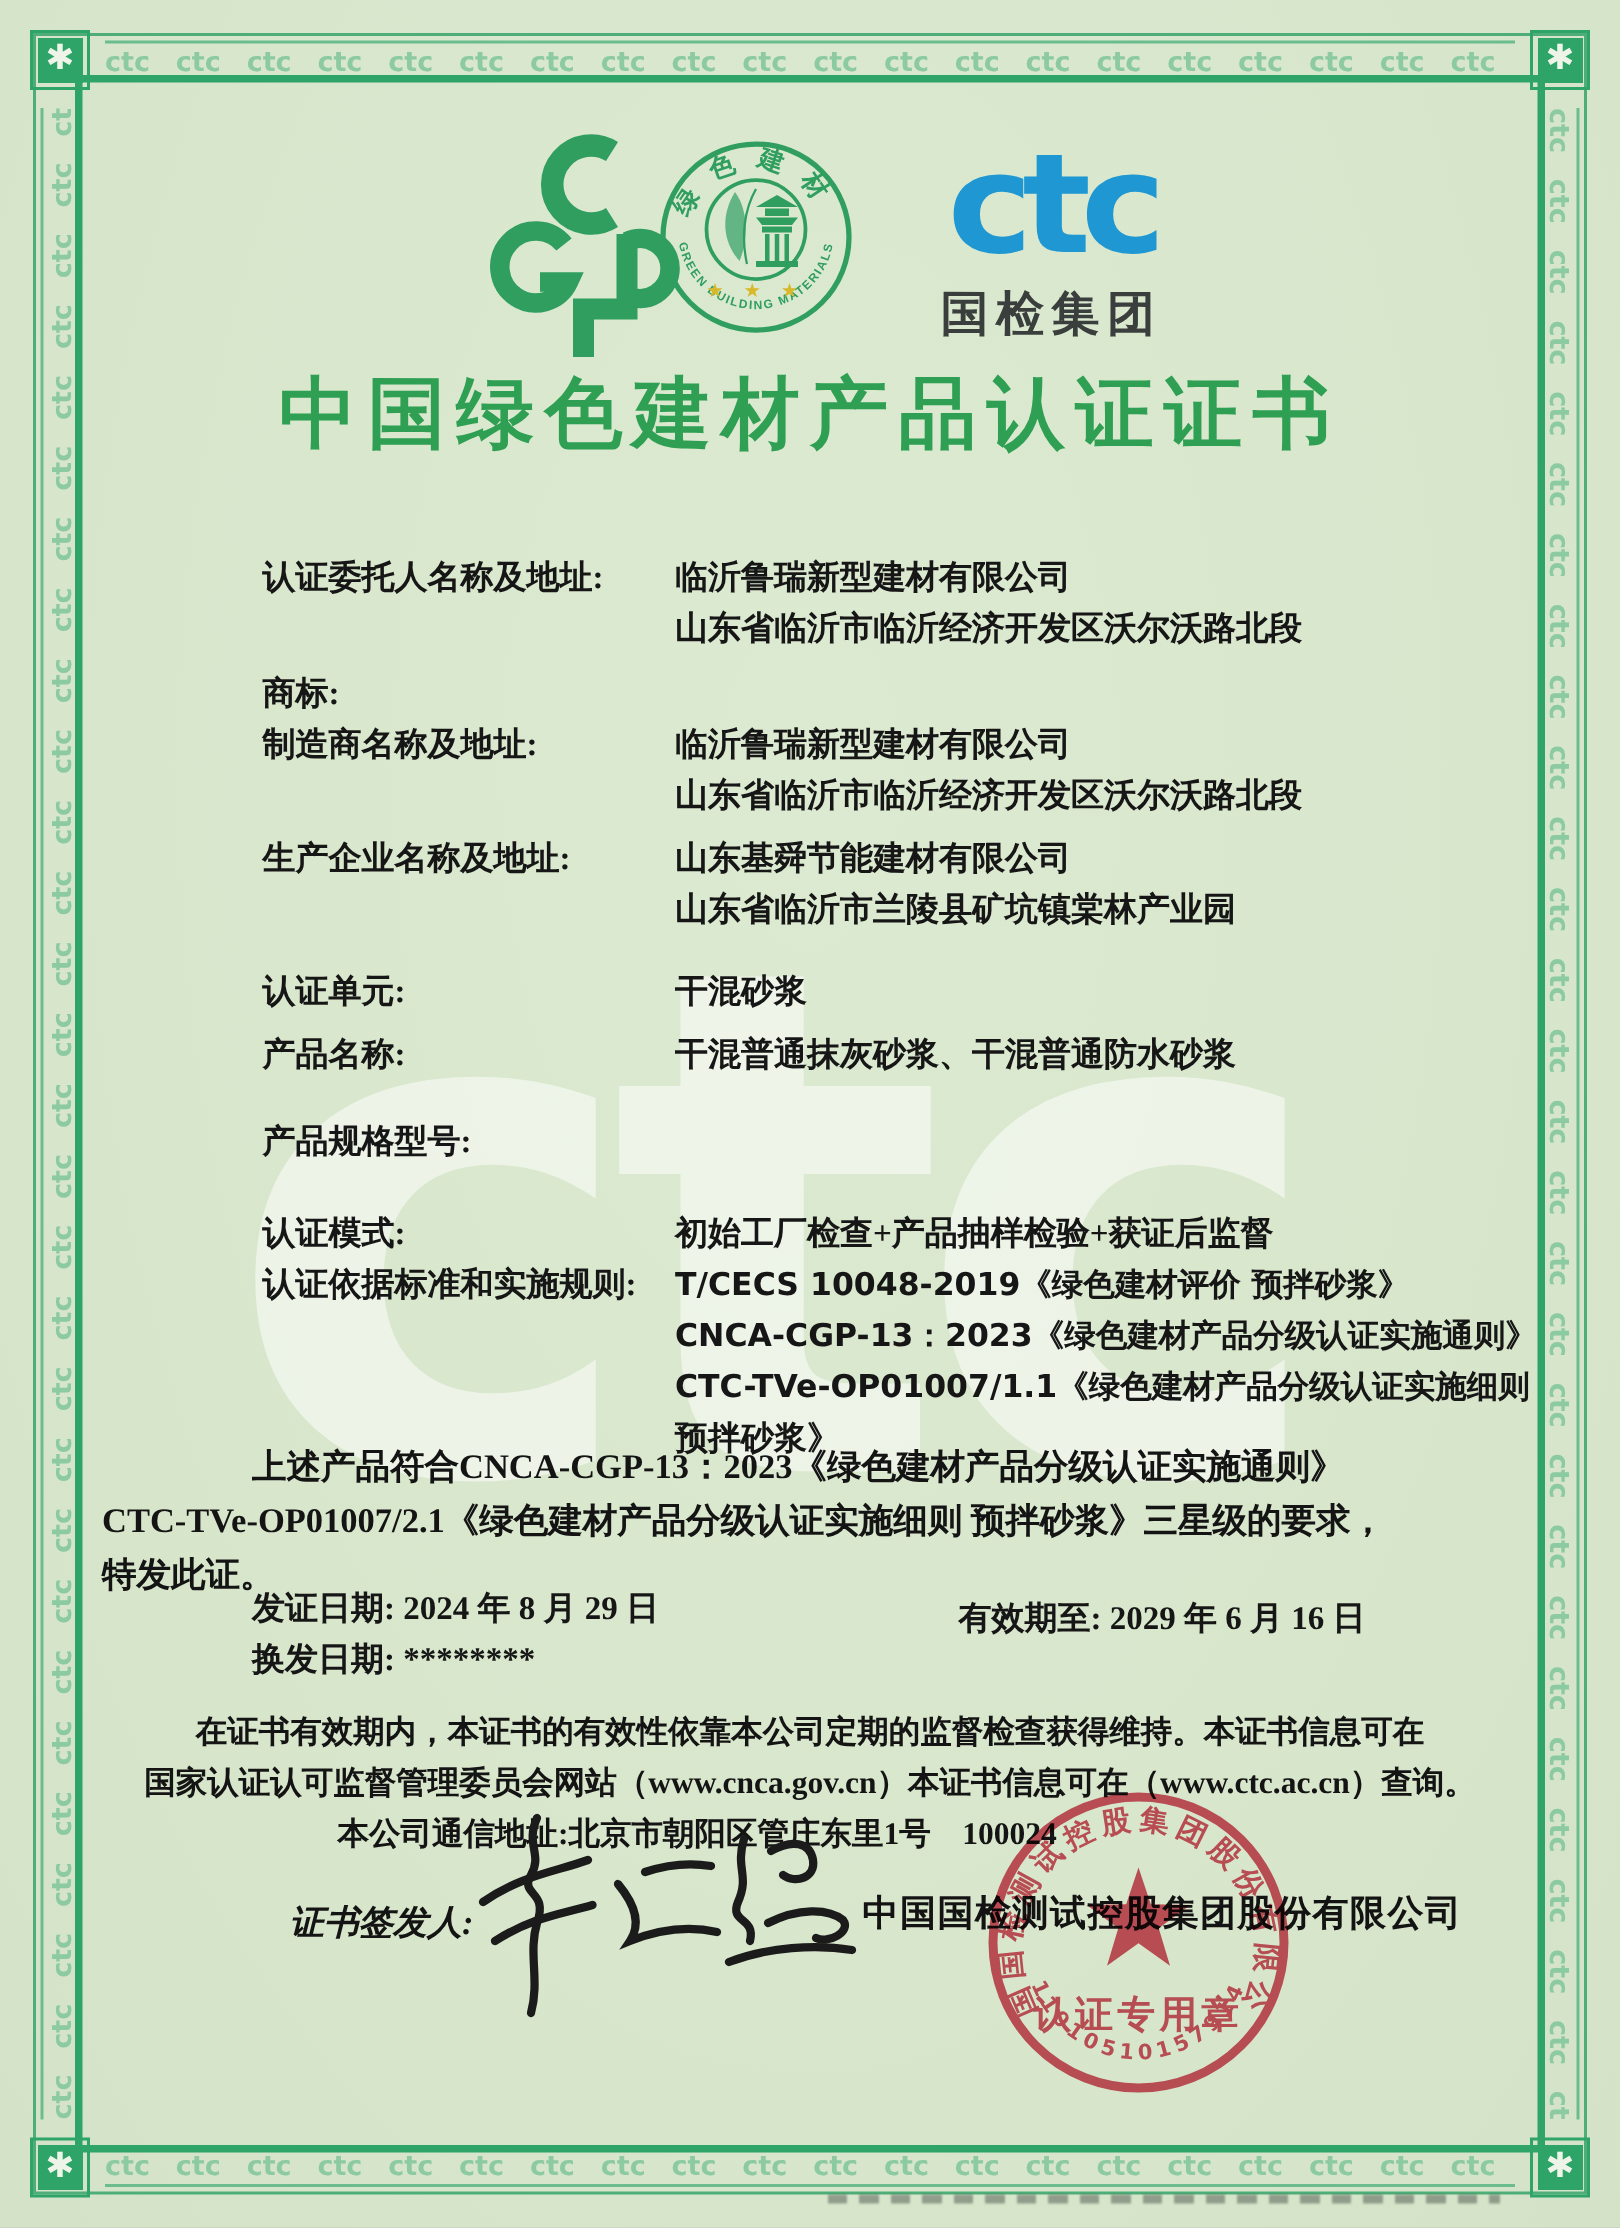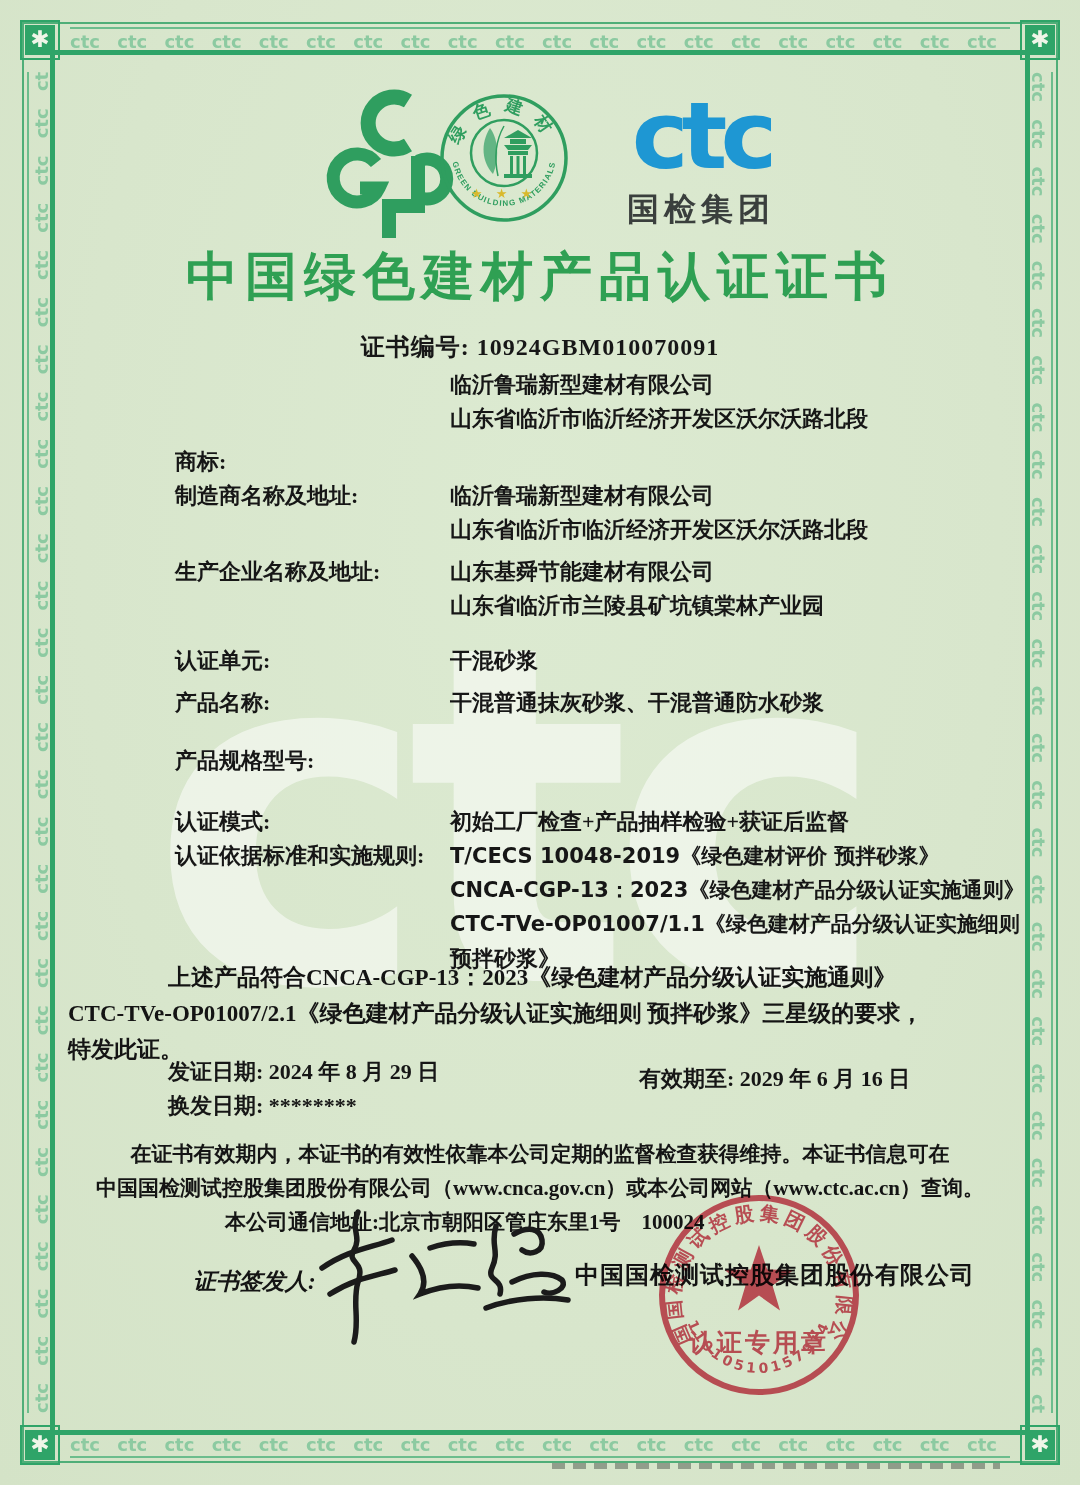--- a/index.html
+++ b/index.html
@@ -132,22 +132,22 @@
       <text x="66" y="106" font-size="13" text-anchor="middle" fill="#d9b92c" letter-spacing="5">★ ★ ★</text>
     </svg>
   </div>
 
   <div class="logo-ctc">
     <span class="mark">ctc</span>
     <span class="sub">国检集团</span>
   </div>
 
   <div class="abs title">中国绿色建材产品认证证书</div>
-  <div class="abs certno">证书编号: 10924GBM010070091</div>
-
+
+  <div class="abs lbl" style="top:370px">认证委托人名称及地址:</div>
   <div class="abs val" style="top:370px">临沂鲁瑞新型建材有限公司</div>
   <div class="abs val" style="top:404px">山东省临沂市临沂经济开发区沃尔沃路北段</div>
 
   <div class="abs lbl" style="top:447px">商标:</div>
 
   <div class="abs lbl" style="top:481px">制造商名称及地址:</div>
   <div class="abs val" style="top:481px">临沂鲁瑞新型建材有限公司</div>
   <div class="abs val" style="top:515px">山东省临沂市临沂经济开发区沃尔沃路北段</div>
 
   <div class="abs lbl" style="top:557px">生产企业名称及地址:</div>
@@ -173,21 +173,21 @@
 
   <div class="abs stmt" style="top:962px; padding-left:100px;">上述产品符合CNCA-CGP-13：2023《绿色建材产品分级认证实施通则》</div>
   <div class="abs stmt" style="top:998px">CTC-TVe-OP01007/2.1《绿色建材产品分级认证实施细则 预拌砂浆》三星级的要求，</div>
   <div class="abs stmt" style="top:1034px">特发此证。</div>
 
   <div class="abs lbl" style="left:168px; top:1057px">发证日期: 2024 年 8 月 29 日</div>
   <div class="abs lbl" style="left:639px; top:1064px">有效期至: 2029 年 6 月 16 日</div>
   <div class="abs lbl" style="left:168px; top:1091px">换发日期: ********</div>
 
   <div class="abs notice" style="top:1140px">在证书有效期内，本证书的有效性依靠本公司定期的监督检查获得维持。本证书信息可在</div>
-  <div class="abs notice" style="top:1174px">中国国检测试控股集团股份有限公司（www.cnca.gov.cn）或本公司网站（www.ctc.ac.cn）查询。</div>
+  <div class="abs notice" style="top:1174px">国家认证认可监督管理委员会网站（www.cnca.gov.cn）本证书信息可在（www.ctc.ac.cn）查询。</div>
   <div class="abs notice addr" style="top:1208px">本公司通信地址:北京市朝阳区管庄东里1号　100024</div>
 
   <div class="abs sig-label">证书签发人:</div>
   <div class="abs signature">
     <svg width="280" height="160" viewBox="0 0 280 160">
       <g fill="none" stroke="#1b1b1b" stroke-width="5.5" stroke-linecap="round">
         <path d="M 58 22 C 50 40 62 46 54 60 C 46 74 66 70 58 92 C 52 112 60 130 54 152"></path>
         <path d="M 22 78 C 48 60 70 58 92 50"></path>
         <path d="M 30 104 C 55 88 75 86 95 80"></path>
         <path d="M 112 66 C 122 78 128 92 120 104 C 140 96 160 94 178 98"></path>

